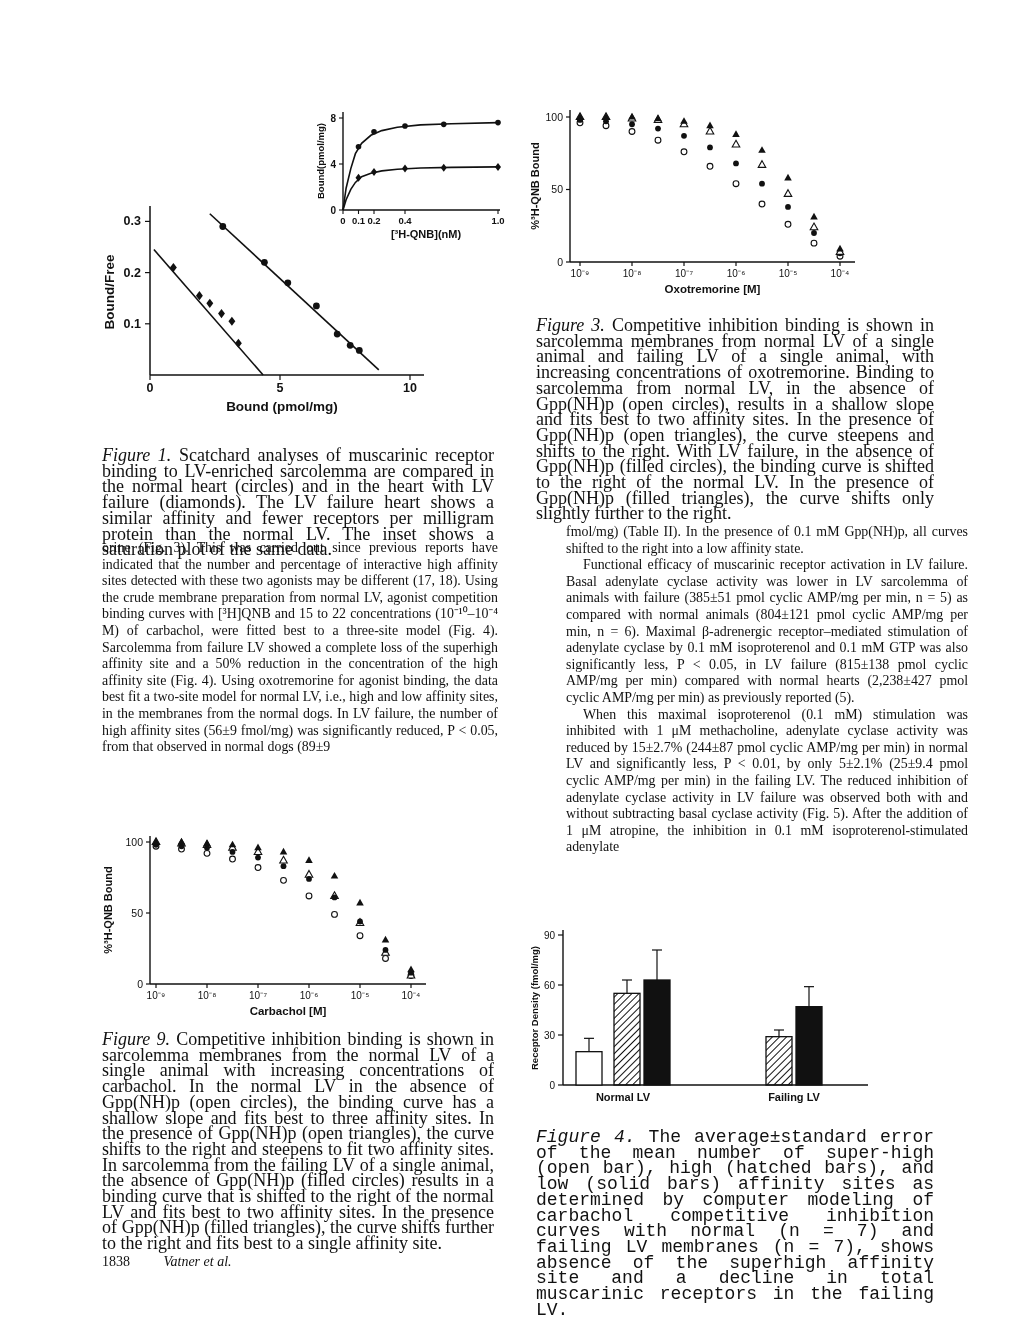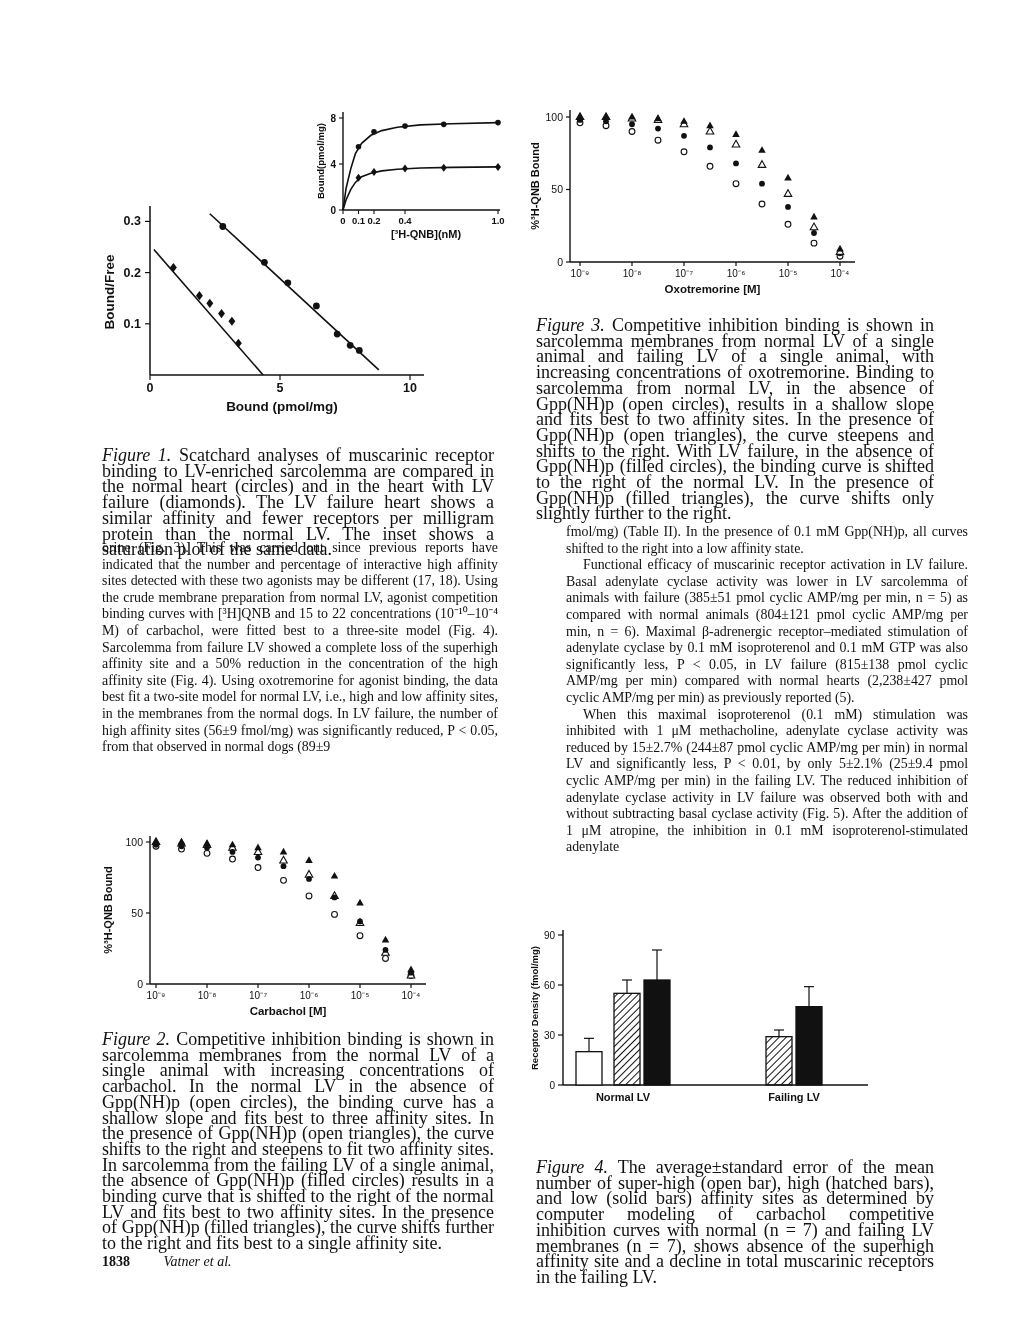--- a/index.html
+++ b/index.html
@@ -11,34 +11,34 @@
     position:relative;
   }
   .page { position:absolute; inset:0; width:1020px; height:1320px; background:#fff; overflow:hidden; }
   .abs { position:absolute; }
   .body-text { font-size:13.9px; line-height:16.6px; text-align:justify; }
   .body-text p.indent { text-indent:17px; }
   .caption { font-size:18px; line-height:15.7px; text-align:justify; }
   .figlabel { font-style:italic; }
   .lead-italic { }
   .footer { font-size:14px; }
-  .pageno { font-weight:bold;text-align:right; }
+  .pageno { font-weight:normal;text-align:right; }
   .authors { font-style:italic; margin-left:30px; }
   svg { display:block; }
   .fig1-block { left:94px; top:88px; }
   .cap1  { left:102px; top:424px; width:392px;margin-top:24px; }
   .left-body { left:102px; top:540px; width:396px; }
   .fig2-block { left:94px; top:822px; }
   .cap2  { left:102px; top:1032px; width:392px; }
   .footer-block { left:102px; top:1254px; width:500px; }
   .fig3-block { left:525px; top:92px; }
   .cap3  { left:536px; top:318px; width:398px; }
   .right-body { left:536px; top:524px; width:402px;margin-left:30px; }
   .fig4-block { left:528px; top:920px; }
-  .cap4  { left:536px; top:1160px; width:398px; }
+  .cap4  { left:536px; top:1130px; width:398px;font-family:Liberation Mono, monospace; }
 </style>
 </head>
 <body>
 
 <div class="page">
 
   <div class="abs fig1-block">
     <svg id="fig1-svg" width="426" height="332">
         <line x1="56" y1="118" x2="56" y2="287" stroke="#111" stroke-width="1.5"></line>
         <line x1="56" y1="287" x2="330" y2="287" stroke="#111" stroke-width="1.5"></line>
@@ -180,21 +180,21 @@
         <path d="M 189.5 25.74 L 193.28 32.46 L 185.72 32.46 Z" fill="#111"></path>
         <path d="M 215 34.25999999999999 L 218.78 40.98 L 211.22 40.98 Z" fill="#111"></path>
         <path d="M 240.5 49.879999999999995 L 244.28 56.6 L 236.72 56.6 Z" fill="#111"></path>
         <path d="M 266 76.86 L 269.78 83.58 L 262.22 83.58 Z" fill="#111"></path>
         <path d="M 291.5 113.77999999999999 L 295.28 120.49999999999999 L 287.72 120.49999999999999 Z" fill="#111"></path>
         <path d="M 317 143.60000000000002 L 320.78 150.32000000000002 L 313.22 150.32000000000002 Z" fill="#111"></path>
       </svg>
   </div>
 
   <div class="abs caption cap2">
-    <span class="figlabel">Figure 2.</span>
+    <span class="figlabel">Figure 9.</span>
     <span>Competitive inhibition binding is shown in sarcolemma membranes from the normal LV of a single animal with increasing concentrations of carbachol. In the normal LV in the absence of Gpp(NH)p (open circles), the binding curve has a shallow slope and fits best to three affinity sites. In the presence of Gpp(NH)p (open triangles), the curve shifts to the right and steepens to fit two affinity sites. In sarcolemma from the failing LV of a single animal, the absence of Gpp(NH)p (filled circles) results in a binding curve that is shifted to the right of the normal LV and fits best to two affinity sites. In the presence of Gpp(NH)p (filled triangles), the curve shifts further to the right and fits best to a single affinity site.</span>
   </div>
 
   <div class="abs footer footer-block">
     <span class="pageno">1838</span>
     <span class="authors">Vatner et al.</span>
   </div>
 
   <div class="abs fig3-block">
     <svg id="fig3-svg" width="370" height="215">

